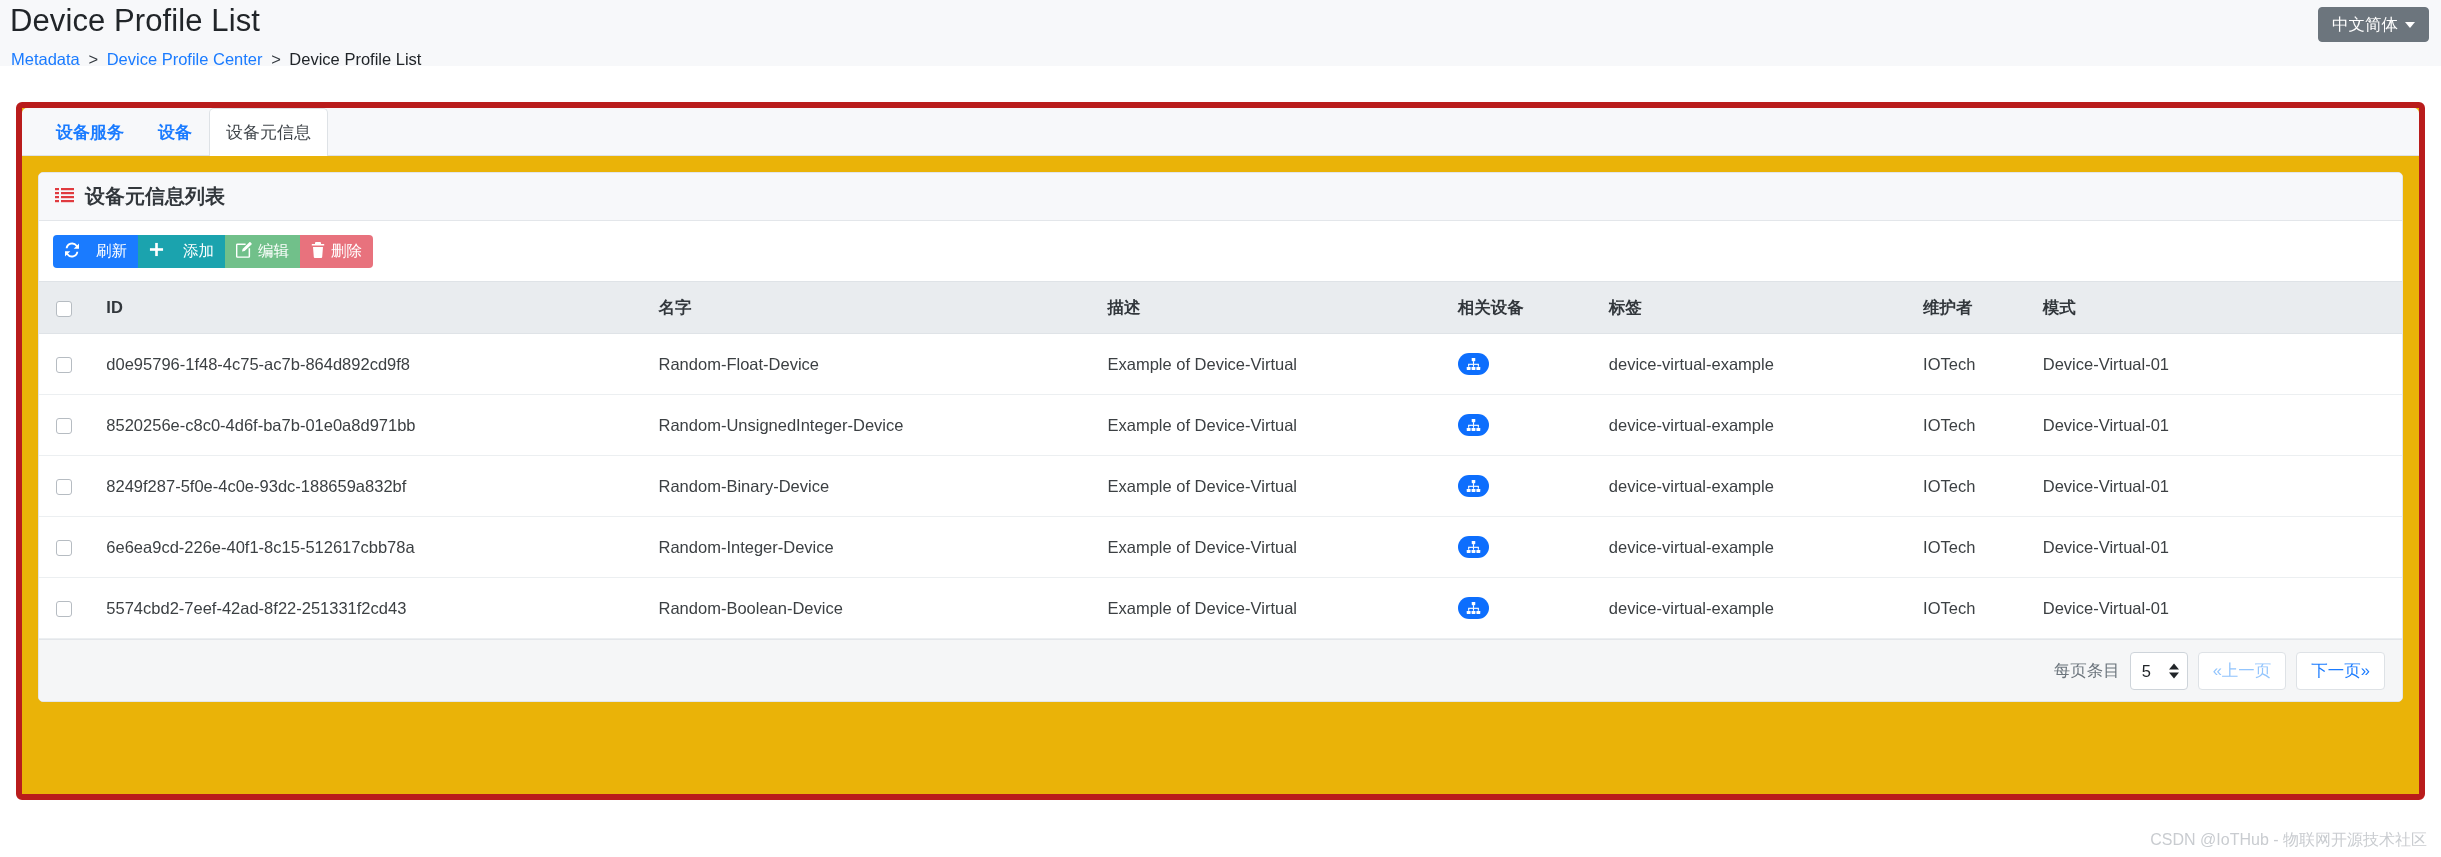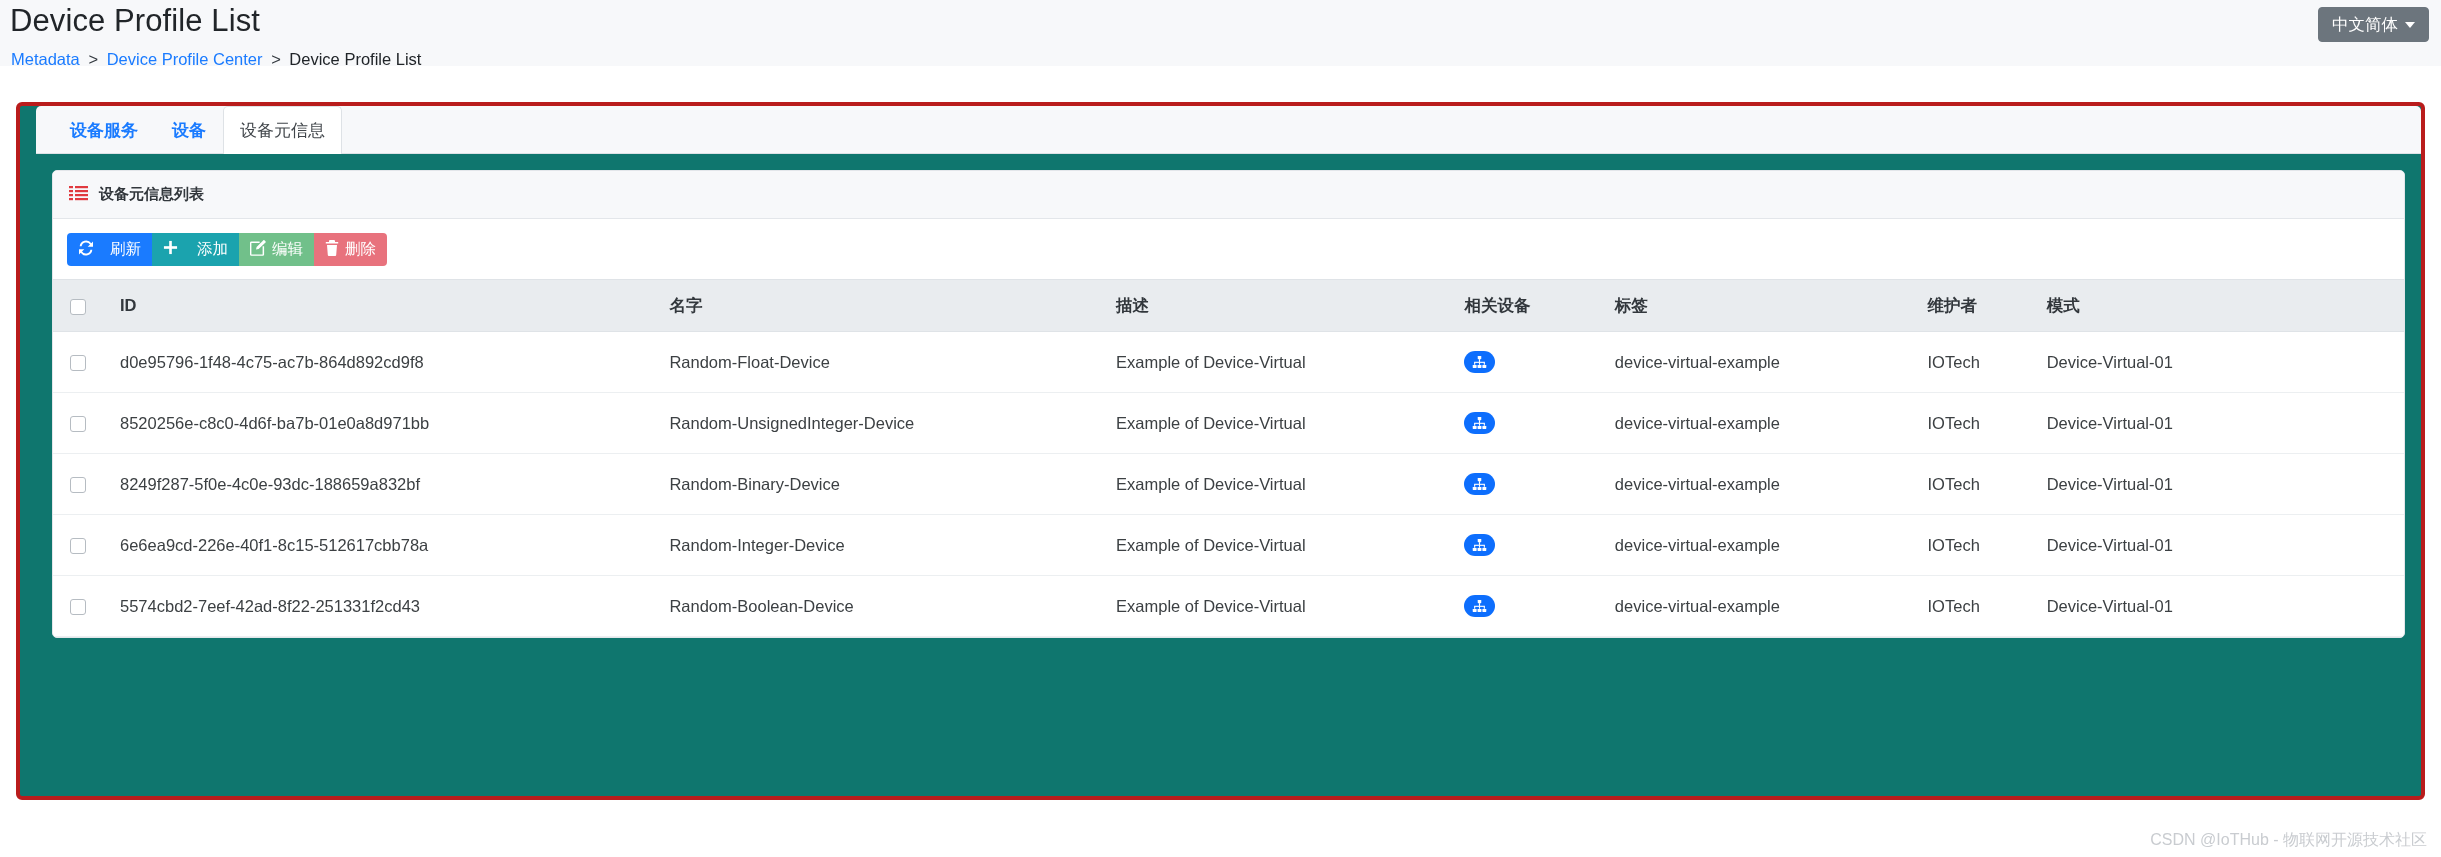--- a/index.html
+++ b/index.html
@@ -41,21 +41,21 @@
   .caret-down {
     width: 0; height: 0; border-left: 5px solid transparent;
     border-right: 5px solid transparent; border-top: 6px solid #ffffff;
     display: inline-block;
   }
 
   
   .tab-wrap {
     position: absolute; left: 16px; top: 102px;
     width: 2409px; height: 698px;
-    background: #0f766e; border: 4px solid #b91c1c; border-radius: 6px; padding-left: 16px;
+    background: #eab308; border: 6px solid #b91c1c; border-radius: 6px;
   }
   .tab-strip {
     position: relative; height: 48px;
     background: #f7f8fa;
     border-bottom: 1px solid #dee2e6;
     border-radius: 5px 5px 0 0;
     display: flex; align-items: flex-end; padding-left: 17px;
   }
   .tab {
     position: relative; height: 48px; display: flex; align-items: center;
@@ -73,21 +73,21 @@
   
   .card {
     border: 1px solid #e3e6ea; border-radius: 5px; background: #ffffff;
     overflow: hidden;
   }
   .card-head {
     height: 48px; background: #f7f8fa; border-bottom: 1px solid #e3e6ea;
     display: flex; align-items: center; padding-left: 16px; gap: 11px;
   }
   .list-icon { display: block; }
-  .card-head-title { font-size: 15px; font-weight: 700; color: #32373c; }
+  .card-head-title { font-size: 20px; font-weight: 700; color: #32373c; }
 
   .toolbar { padding: 14px 0 13px 14px; display: flex; }
   .btn {
     display: inline-flex; align-items: center; gap: 6px;
     height: 33px; padding: 0 11px; border: none;
     font-size: 15.5px; color: #ffffff; cursor: pointer; white-space: nowrap;
     font-family: inherit;
   }
   .btn:first-child { border-radius: 4px 0 0 4px; gap: 16px; }
   .btn:last-child { border-radius: 0 4px 4px 0; }
@@ -392,19 +392,31 @@
                       <rect x="11.1" y="9.6" width="4.2" height="3.4" rx="0.5"></rect>
                     </svg>
                   </span></td>
                 <td>device-virtual-example</td>
                 <td>IOTech</td>
                 <td>Device-Virtual-01</td>
               </tr>
             </tbody>
         </table>
 
+        <div class="pager">
+          <span class="pager-label">每页条目</span>
+          <span class="select-wrap">
+            <select class="page-size" id="page-size-select"><option value="5">5</option><option value="10">10</option><option value="20">20</option><option value="50">50</option></select>
+            <span class="select-arrows">
+              <span class="sa-up"></span>
+                <span class="sa-dn"></span>
+            </span>
+          </span>
+          <button class="pg-btn pg-prev">«上一页</button>
+          <button class="pg-btn pg-next">下一页»</button>
+        </div>
 
       </div>
     </div>
   </div>
 
   <div class="watermark">CSDN @IoTHub - 物联网开源技术社区</div>
 </div>
 
 </body></html>

